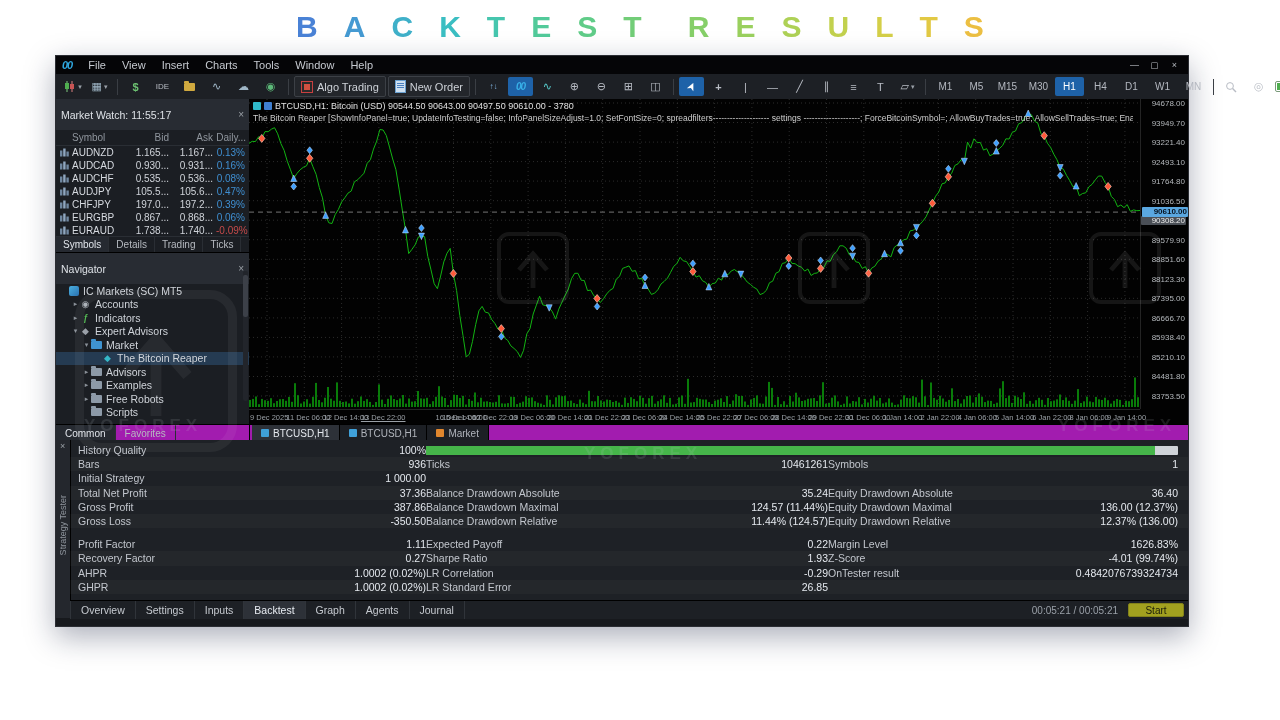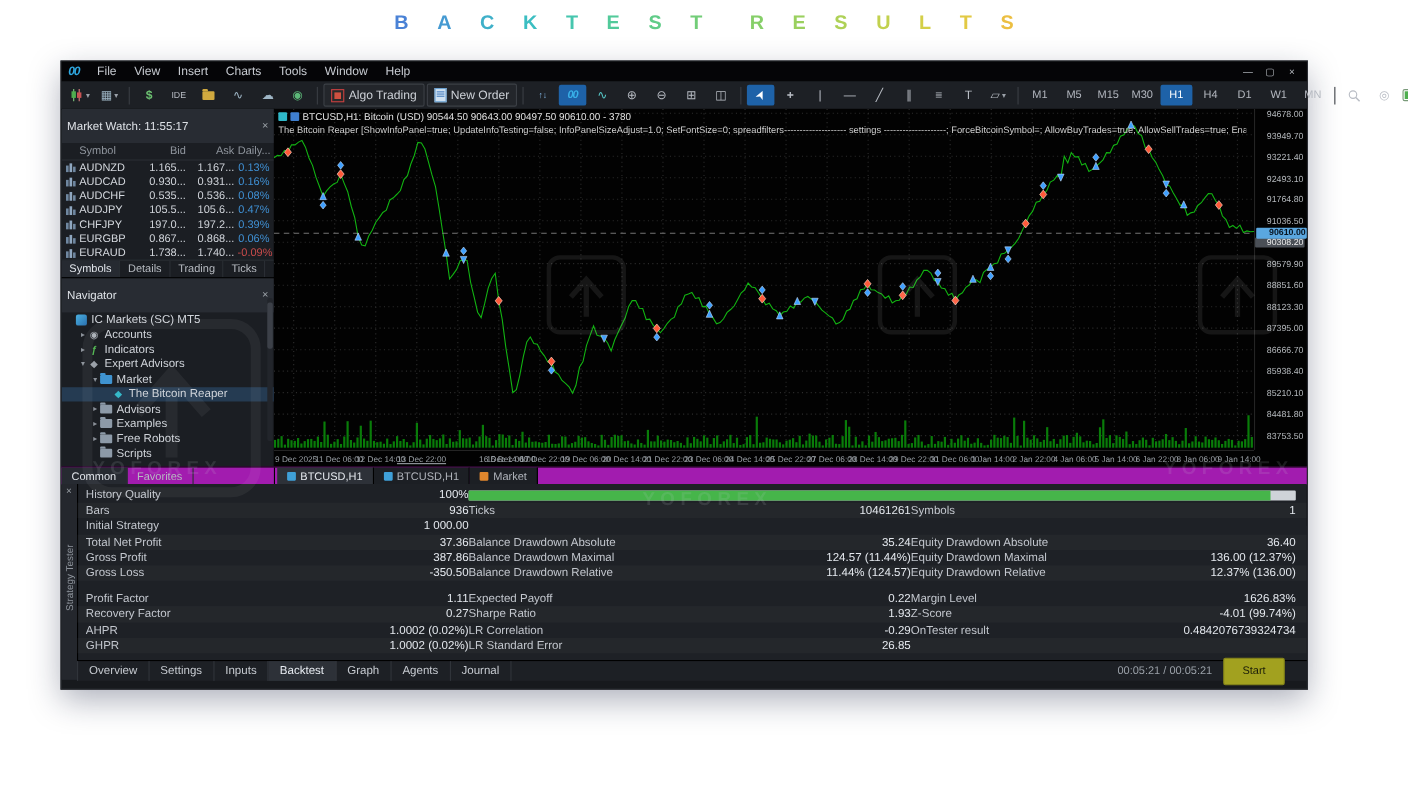--- a/index.html
+++ b/index.html
@@ -1,19 +1,19 @@
 <!DOCTYPE html>
 <html><head>
 <meta charset="utf-8">
 <style>
   html,body{margin:0;padding:0;}
   body{width:1280px;height:720px;background:#ffffff;font-family:"Liberation Sans",sans-serif;overflow:hidden;position:relative;}
 
   
-  .banner{position:absolute;top:10px;left:50%;transform:translateX(-50%);font-size:18px;font-weight:700;white-space:nowrap;}
+  .banner{position:absolute;top:10px;left:50%;transform:translateX(-50%);font-size:30px;font-weight:700;white-space:nowrap;}
   .banner span{margin:0 13px;}
   .banner .wordgap{margin:0 6px;}
 
   
   .mt5{position:absolute;left:55px;top:55px;width:1132px;height:570px;background:#17191d;border:1px solid #2b2d33;box-shadow:0 10px 28px rgba(20,30,60,.35);font-size:11px;color:#c8ccd2;}
 
   .titlebar{position:absolute;left:0;top:0;right:0;height:18px;background:#050507;display:flex;align-items:center;}
   .logo{color:#2fa8e0;font-weight:800;font-style:italic;font-size:11px;letter-spacing:-1px;margin:0 8px 0 6px;}
   .menus{display:flex;}
   .menus span{padding:0 8px;color:#c6cad0;font-size:11px;}
@@ -109,21 +109,21 @@
   .tl{color:#c2c6cd;white-space:nowrap;overflow:hidden;}
   .tv{text-align:right;color:#e4e8ee;white-space:nowrap;}
   .spacer{height:9px;}
   .hqbar{grid-column:3/7;height:9px;background:#cfd3d8;position:relative;border-radius:1px;}
   .hqfill{position:absolute;left:0;top:0;bottom:0;width:97%;background:#46b54a;}
   .tfoot{position:absolute;left:14px;right:0;top:160px;height:18px;background:#1d2025;border-top:1px solid #000;display:flex;align-items:center;}
   .ttab{padding:0 10px;height:100%;display:flex;align-items:center;border-right:1px solid #30343a;font-size:10.5px;color:#c6cad0;}
   .ttab:first-child{border-left:1px solid #30343a;}
   .ttab.active{background:#2d3138;color:#e8ecf2;}
   .ttime{margin-left:auto;font-size:10px;color:#9aa0a8;margin-right:10px;}
-  .start{width:56px;height:25px;background:#a2a11f;border:1px solid #83821a;color:#1c1e0a;font-size:10px;display:flex;align-items:center;justify-content:center;border-radius:2px;margin-right:20px;font-family:inherit;}
+  .start{width:56px;height:14px;background:#a2a11f;border:1px solid #83821a;color:#1c1e0a;font-size:10px;display:flex;align-items:center;justify-content:center;border-radius:2px;margin-right:4px;font-family:inherit;}
 </style>
 </head>
 <body>
 
 <div class="banner" id="banner"><span style="color: rgb(74, 130, 214);">B</span><span style="color: rgb(69, 154, 210);">A</span><span style="color: rgb(63, 176, 201);">C</span><span style="color: rgb(59, 190, 194);">K</span><span style="color: rgb(70, 198, 174);">T</span><span style="color: rgb(82, 202, 154);">E</span><span style="color: rgb(96, 204, 136);">S</span><span style="color: rgb(114, 205, 120);">T</span><span class="wordgap"> </span><span style="color: rgb(134, 207, 105);">R</span><span style="color: rgb(154, 208, 94);">E</span><span style="color: rgb(174, 209, 86);">S</span><span style="color: rgb(194, 209, 78);">U</span><span style="color: rgb(212, 207, 72);">L</span><span style="color: rgb(226, 201, 68);">T</span><span style="color: rgb(236, 191, 66);">S</span></div>
 
 <div class="mt5">
 
   <div class="titlebar">
     <span class="logo">00</span>

